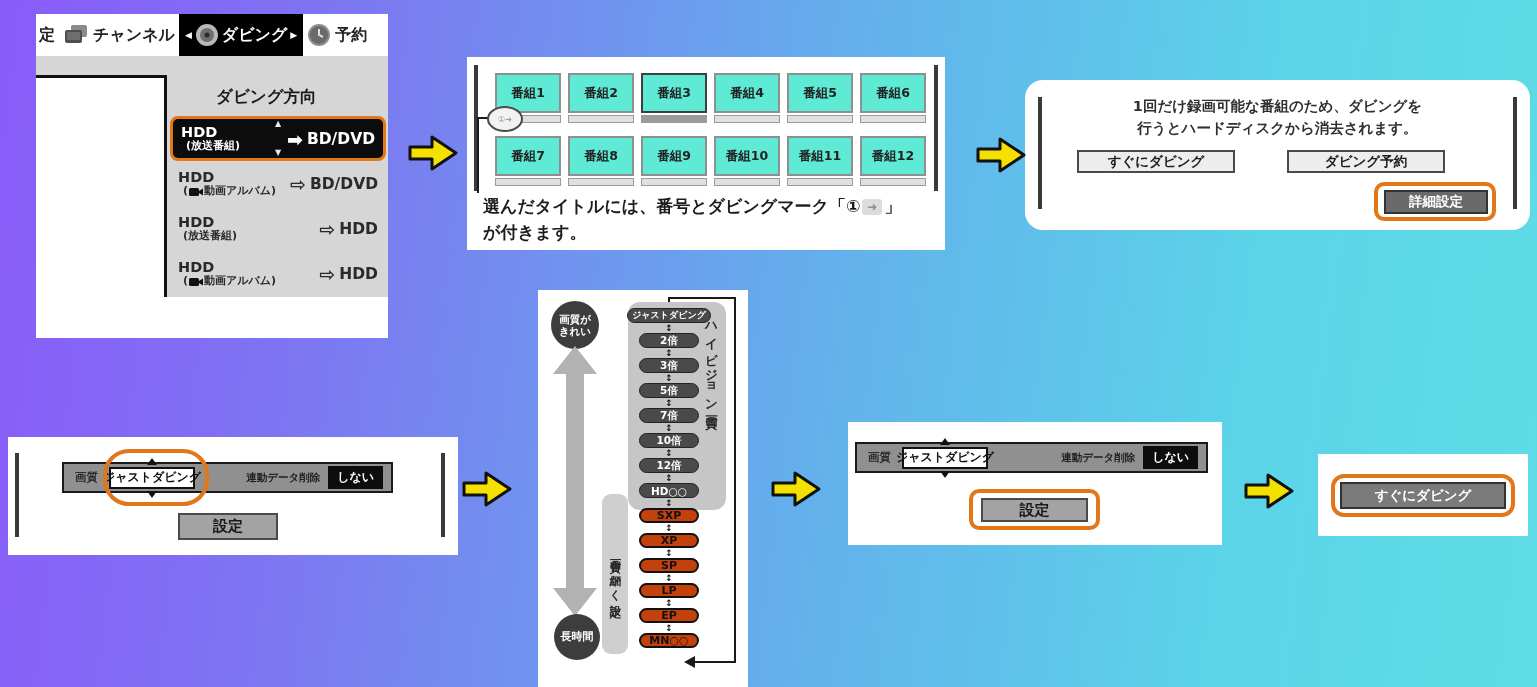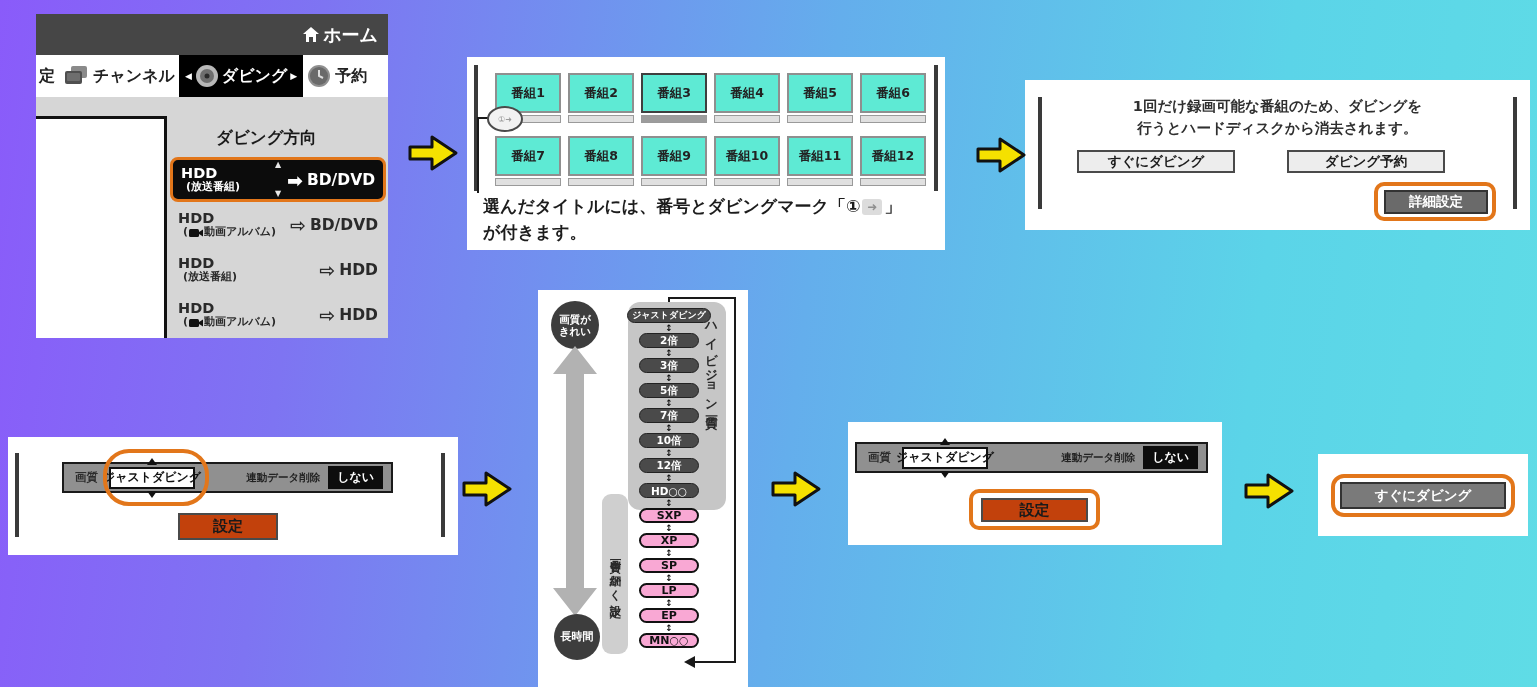--- a/index.html
+++ b/index.html
@@ -54,21 +54,21 @@
   .dub-circle{position:absolute;left:20px;top:49px;width:36px;height:26px;border:2.5px solid #4a4a4a;
     border-radius:50%;display:flex;align-items:center;justify-content:center;
     font-size:8px;color:#9a9a9a;background:#f2f2f2;}
   .connector{position:absolute;left:10px;top:60px;width:12px;height:76px;
     border-left:2.5px solid #1a1a1a;border-top:2.5px solid #1a1a1a;}
   .p2-caption{position:absolute;left:16px;top:136px;font-size:17px;font-weight:bold;color:#1c1c1c;line-height:1.55;}
   .mark-icon{display:inline-block;min-width:20px;height:16px;background:#dcdcdc;border-radius:3px;
     color:#8f8f8f;font-size:12px;line-height:16px;text-align:center;vertical-align:middle;margin:0 2px;}
 
   
-  .p3{left:1025px;top:80px;width:505px;height:150px;}
+  .p3{left:1025px;top:80px;width:505px;height:150px;border-radius:18px;}
   .p3 .vbar{top:17px;height:112px;}
   .p3 .vbar.l{left:13px;} .p3 .vbar.r{right:13px;}
   .p3-msg{position:absolute;top:16px;left:0;right:0;text-align:center;font-size:14.5px;font-weight:bold;
     color:#2f2f2f;line-height:1.5;}
   .btn-light{position:absolute;height:23px;background:#ededed;border:2px solid #4a4a4a;display:flex;
     align-items:center;justify-content:center;font-size:13.5px;font-weight:bold;color:#1c1c1c;}
   .p3 .b1{left:52px;top:70px;width:158px;}
   .p3 .b2{left:262px;top:70px;width:158px;}
   .btn-dark{position:absolute;background:#6a6a6a;border:2px solid #333;display:flex;align-items:center;
     justify-content:center;color:#ffffff;font-weight:bold;font-size:13.5px;}
@@ -85,21 +85,21 @@
   .q-value{position:relative;margin-left:11px;width:86px;height:22px;background:#fff;border:2px solid #111;
     display:flex;align-items:center;justify-content:center;font-size:12px;font-weight:bold;color:#111;white-space:nowrap;}
   .q-tri{position:absolute;left:50%;transform:translateX(-50%);width:0;height:0;
     border-left:5px solid transparent;border-right:5px solid transparent;}
   .q-tri.up{top:-11px;border-bottom:7px solid #111;}
   .q-tri.down{bottom:-11px;border-top:7px solid #111;}
   .q-spacer{flex:1;}
   .q-data-label{font-size:10.5px;font-weight:bold;color:#222;white-space:nowrap;}
   .q-data-value{margin:8px 8px;background:#0d0d0d;color:#fff;font-size:12px;font-weight:bold;
     padding:3px 9px;white-space:nowrap;}
-  .set-btn{position:absolute;background:#c2410c;border:2.5px solid #4a4a4a;display:flex;align-items:center;
+  .set-btn{position:absolute;background:#a3a3a3;border:2.5px solid #4a4a4a;display:flex;align-items:center;
     justify-content:center;font-size:15px;font-weight:bold;color:#1a1a1a;}
   .p4 .set-btn{left:170px;top:76px;width:100px;height:27px;}
   .p4 .hl{left:95px;top:12px;width:106px;height:57px;border-radius:26px;}
 
   .p6{left:848px;top:422px;width:374px;height:123px;}
   .p6 .qbar{left:7px;top:20px;width:353px;height:31px;}
   .p6 .set-btn{left:133px;top:76px;width:107px;height:24px;}
   .p6 .hl{left:121px;top:67px;width:131px;height:41px;}
 
   
@@ -114,41 +114,35 @@
     display:flex;align-items:center;justify-content:center;}
   .v-text{writing-mode:vertical-rl;text-orientation:upright;font-weight:bold;color:#2a2a2a;letter-spacing:1px;}
   .hd-label{position:absolute;left:160px;top:24px;height:196px;display:flex;align-items:flex-start;
     justify-content:center;width:26px;font-size:12.5px;}
   .sd-label{font-size:11.5px;}
   .loop{position:absolute;left:0;top:0;}
   .pill-col{position:absolute;left:96px;top:18px;width:70px;display:flex;flex-direction:column;align-items:center;}
   .pill{width:60px;height:15px;border-radius:8px;display:flex;align-items:center;justify-content:center;
     font-weight:bold;flex:none;}
   .pill.hd{background:#4a4a4a;color:#fff;border:1.5px solid #222;font-size:10.5px;}
-  .pill.sd{background:#f9a8d4;color:#111;border:2px solid #111;font-size:11px;}
+  .pill.sd{background:#c2410c;color:#111;border:2px solid #111;font-size:11px;}
   .pill.wide{width:84px;font-size:9px;}
   .sep{height:10px;line-height:10px;font-size:9px;font-weight:bold;color:#111;flex:none;}
 
   
   .p7{left:1318px;top:454px;width:210px;height:82px;}
   .p7 .btn-dark{left:22px;top:28px;width:166px;height:27px;background:#7a7a7a;font-size:13.5px;}
   .p7 .hl{left:13px;top:20px;width:184px;height:43px;border-radius:13px;}
 </style>
 </head>
 <body>
 
 <div class="stage">
 
   <div class="panel p1">
-    <div class="p1-header">
-      <svg class="home-svg" width="16" height="15" viewBox="0 0 16 15">
-          <path d="M8 0 L16 7 H13 V15 H10 V10 H6 V15 H3 V7 H0 Z" fill="#fff"></path>
-        </svg>
-      <span>ホーム</span>
-    </div>
     <div class="p1-tabs">
       <div class="tab tab-settings">
         <span>定</span>
       </div>
       <div class="tab">
         <svg width="26" height="22" viewBox="0 0 26 22">
             <rect x="8" y="1" width="16" height="12" rx="2" fill="#8a8a8a"></rect>
             <rect x="2" y="6" width="17" height="13" rx="2" fill="#4f4f4f"></rect>
             <rect x="4" y="8" width="13" height="8" rx="1" fill="#6e6e6e"></rect>
           </svg>

